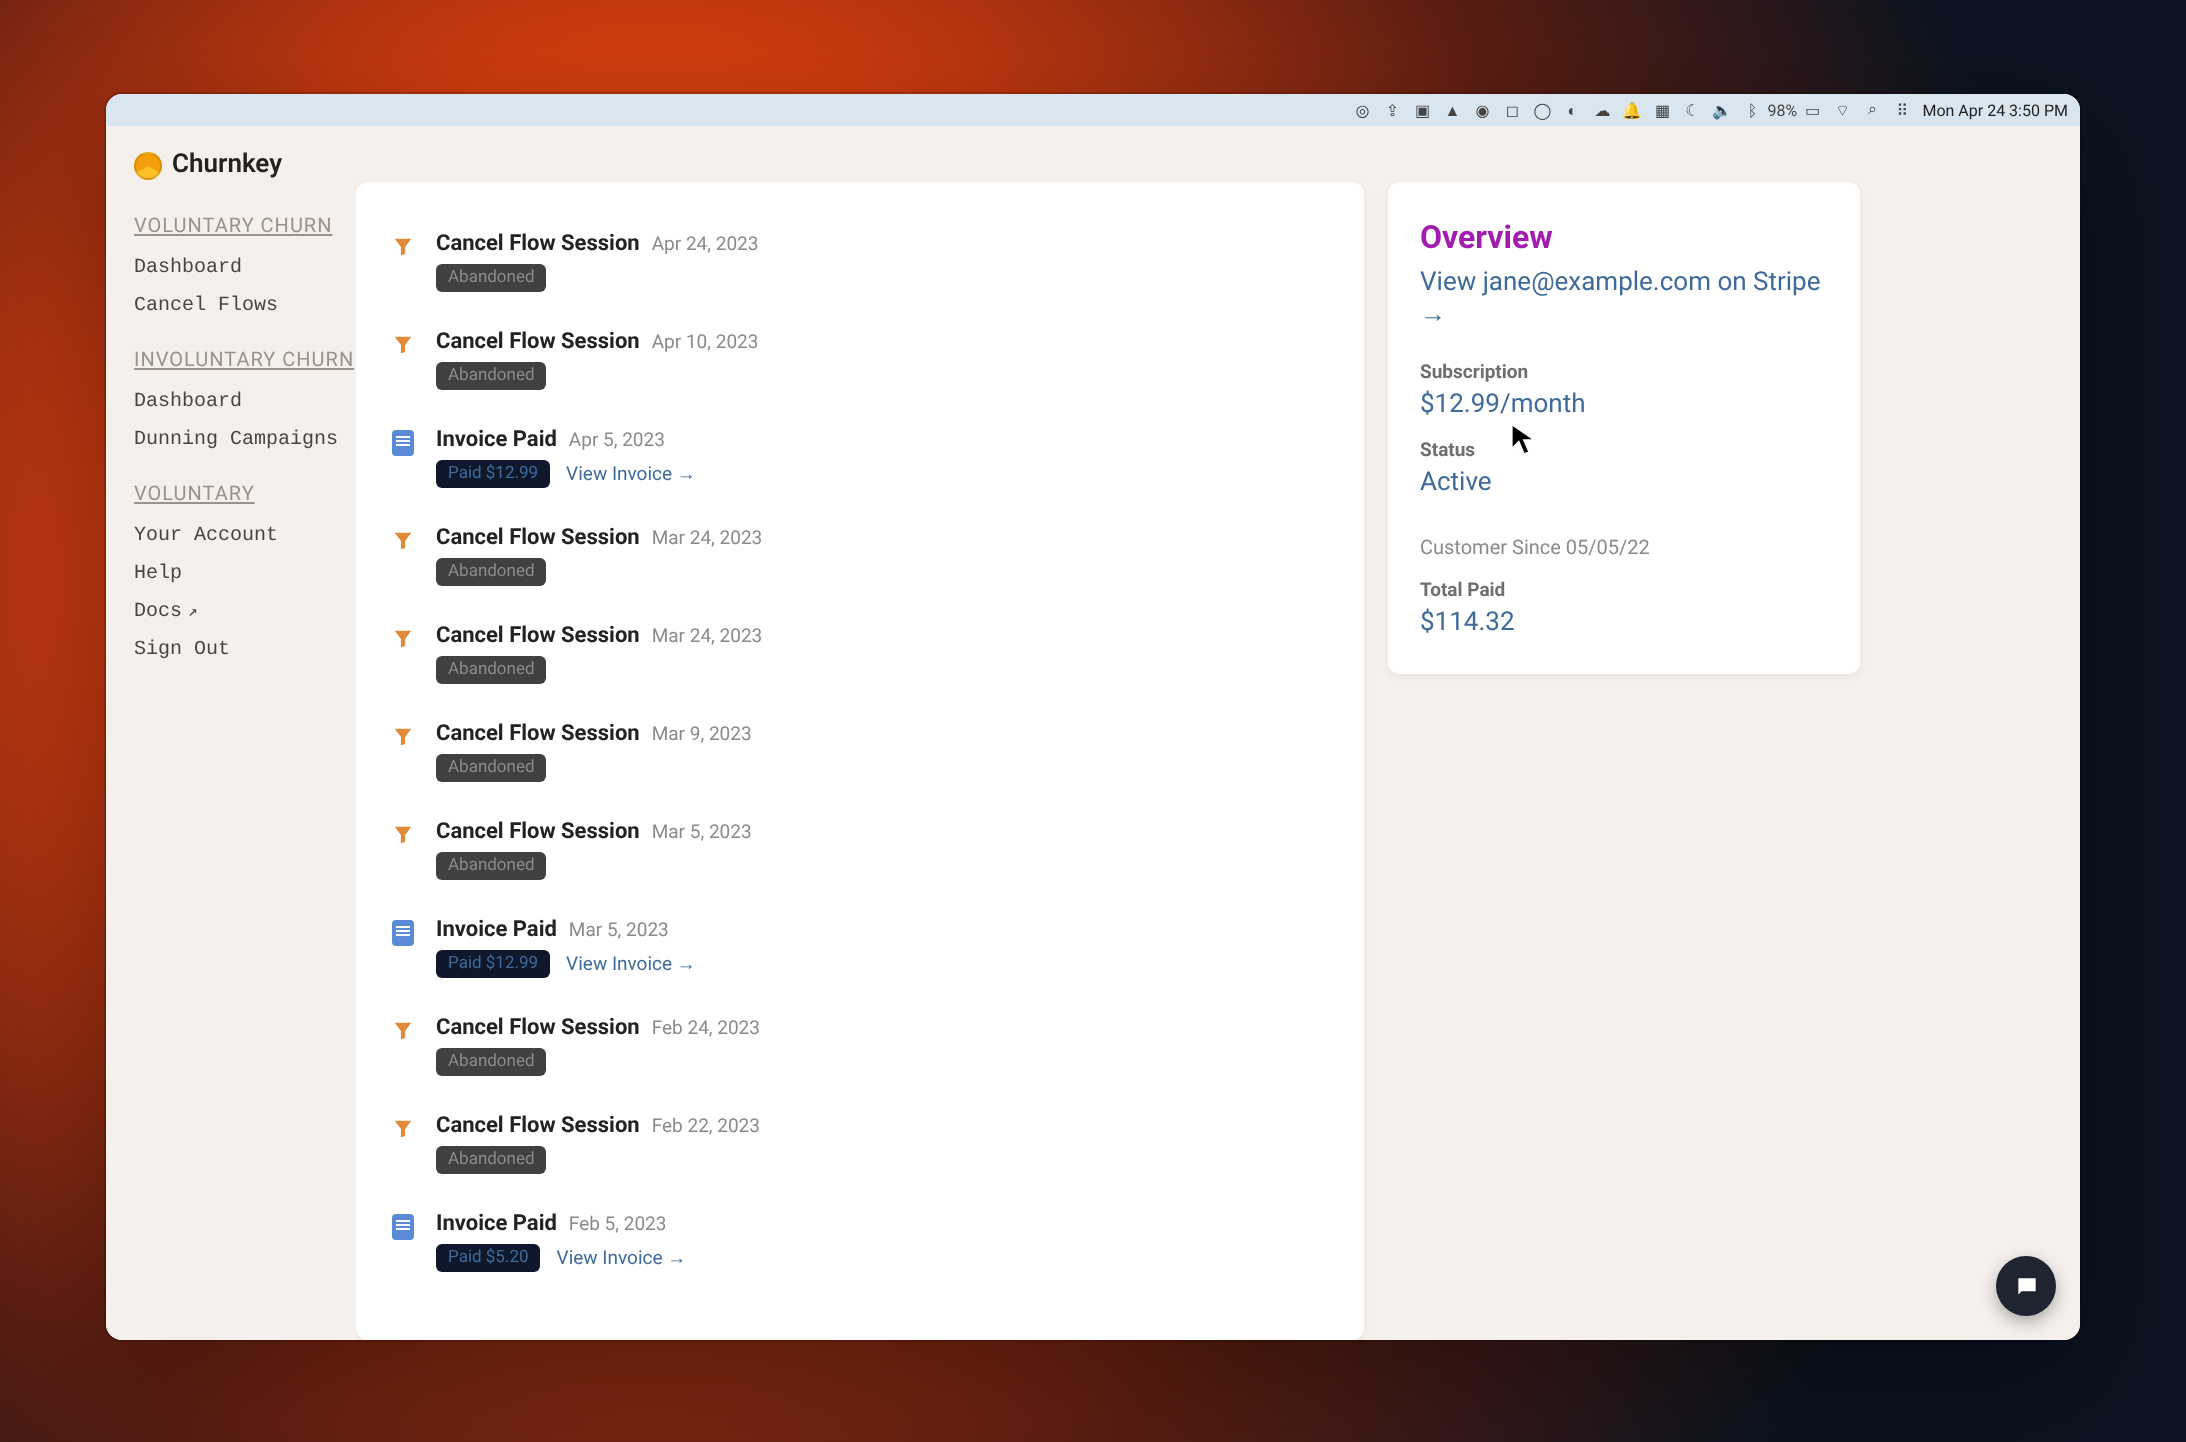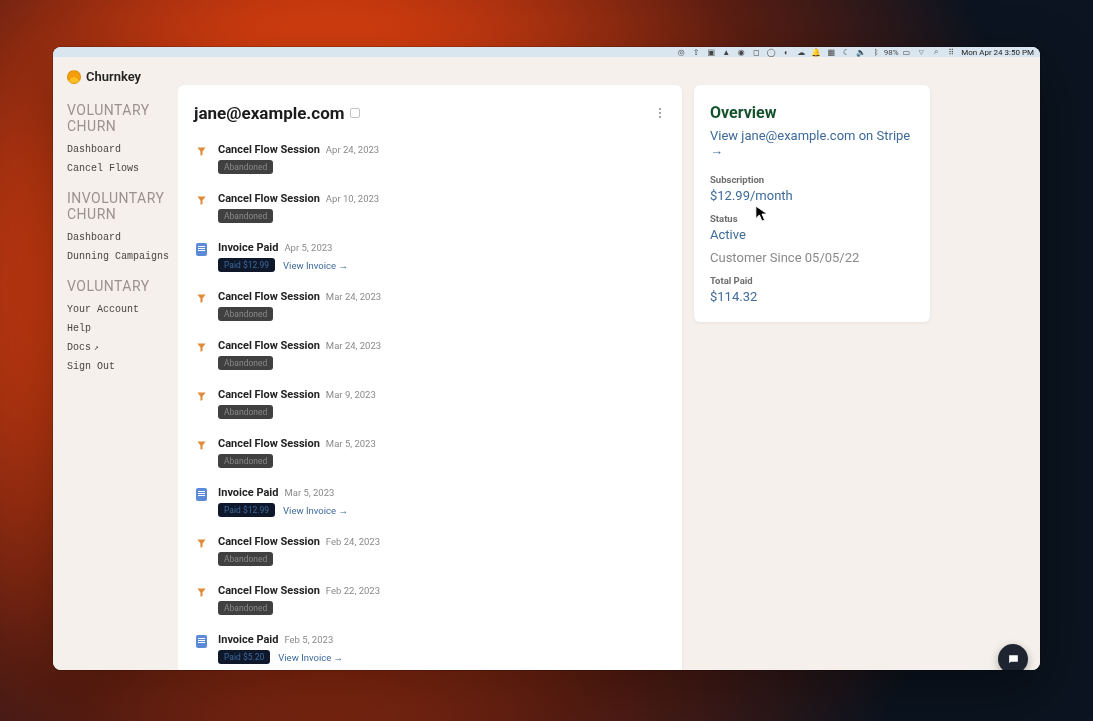--- a/index.html
+++ b/index.html
@@ -46,22 +46,22 @@
     display: flex; align-items: center; gap: 5px;
     margin-bottom: 18px;
     font-weight: 600; font-size: 13px; color: #222;
   }
   .brand-logo {
     width: 14px; height: 14px; border-radius: 50%;
     background: conic-gradient(#f59e0b 0 120deg, #fbbf24 120deg 240deg, #f59e0b 240deg);
     border: 1px solid rgba(0,0,0,.1);
   }
   .nav-section-label {
-    font-size: 14px; letter-spacing: .5px;
-    color: #9a928c; margin-bottom: 6px; margin-top: 12px;
+    font-size: 10px; letter-spacing: .5px;
+    color: #9a928c; margin-bottom: 6px; margin-top: 12px; text-decoration: underline;
   }
   .nav-item {
     font-size: 10px; color: #4a4540;
     padding: 4px 0;
     cursor: pointer;
     font-family: Liberation Mono, monospace;
   }
   .nav-item .ext { margin-left: 3px; font-size:8px; }
   .main-area {
     flex: 1;
@@ -124,25 +124,25 @@
   .tag.muted { background:#404040; color:#8a8a8a; }
   .view-link { font-size:9.5px; color:#3d6a9a; cursor:pointer;}
   .overview-card {
     width: 236px;
     background: #fff;
     border-radius: 6px;
     box-shadow: 0 1px 3px rgba(0,0,0,.06);
     padding: 18px 16px;
     align-self: flex-start;
   }
-  .overview-title { font-size:16px; font-weight:700; color:#14532d; margin-bottom:6px;}
+  .overview-title { font-size:16px; font-weight:700; color:#a21caf; margin-bottom:6px;}
   .stripe-link { font-size:13px; color:#3d6a9a; cursor:pointer; display:block; margin-bottom:16px;}
   .ov-label { font-size:9.5px; color:#6e6e6e; margin-top:10px; margin-bottom:3px;font-weight:bold;}
   .ov-value { font-size:13px; color:#3d6a9a; }
-  .ov-sub { font-size:13px; color:#8a8a8a; margin-top:8px;}
+  .ov-sub { font-size:10px; color:#8a8a8a; margin-top:20px;}
   .cursor-pointer {
     position:absolute;
     left:702px; top:148px;
     width:14px; height:18px;
     pointer-events:none;
   }
   .chat-fab {
     position:absolute;
     right:12px; bottom:12px;
     width:30px; height:30px;
@@ -203,31 +203,20 @@
             <div class="nav-item">Your Account</div>
             <div class="nav-item">Help</div>
             <div class="nav-item">Docs<span class="ext">↗</span></div>
             <div class="nav-item">Sign Out</div>
           </div>
       </aside>
 
       <div class="main-area">
 
         <div class="timeline-card">
-          <div class="page-title-row">
-            <h1 class="page-title">
-              <span>jane@example.com</span>
-              <span class="copy-icon"></span>
-            </h1>
-            <div class="more-icon">
-              <span></span>
-                <span></span>
-                <span></span>
-            </div>
-          </div>
           <div id="events-root">
               <div class="event">
                 <div class="event-icon funnel-icon">
                   <svg viewBox="0 0 16 16">
                     <path d="M2 2h12l-4.5 6v5l-3 1v-6L2 2z" fill="#e08a3a"></path>
                   </svg>
                 </div>
                 <div class="event-body">
                   <div class="event-title-row">
                     <span class="event-title">Cancel Flow Session</span>

